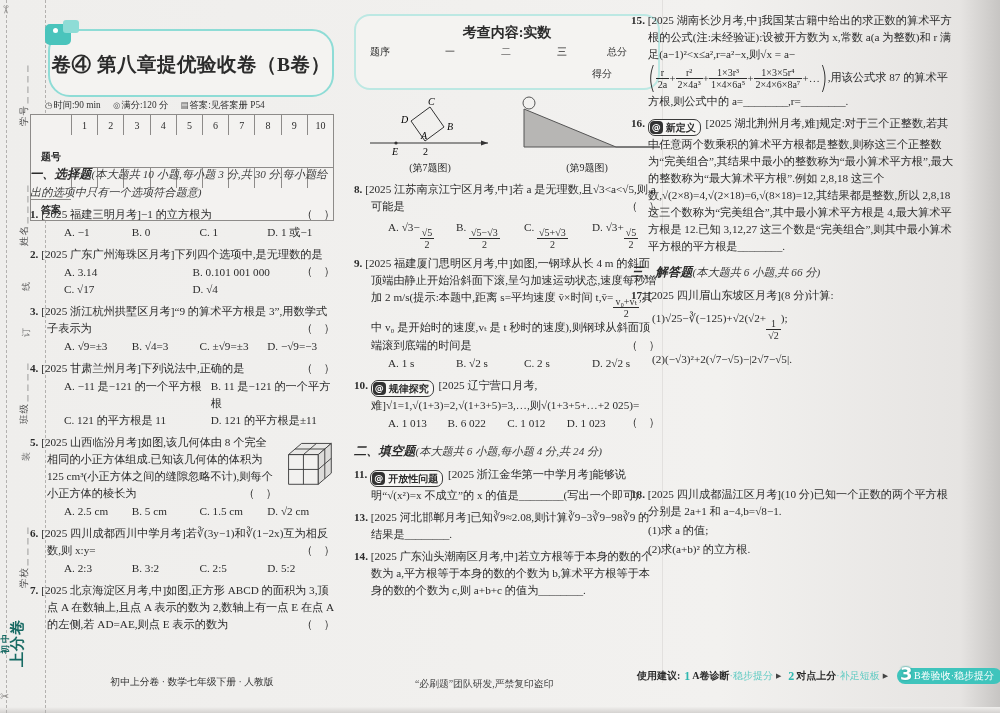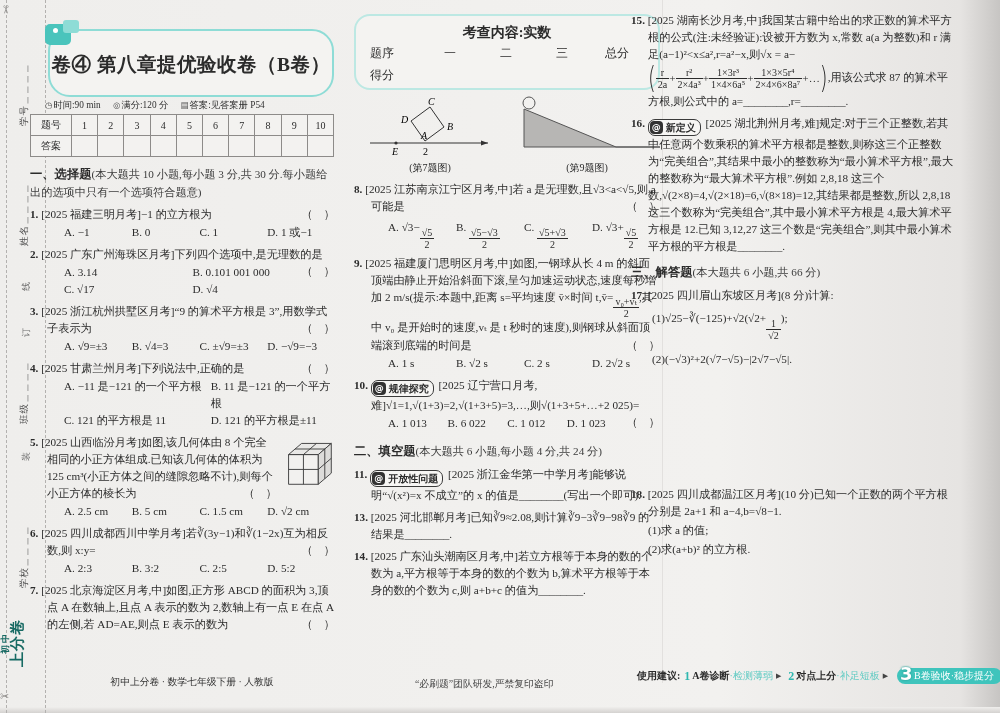--- a/index.html
+++ b/index.html
@@ -27,48 +27,48 @@
   .ttl{position:absolute;left:0;right:0;top:20px;text-align:center;font-size:19.5px;font-weight:bold;letter-spacing:.5px;}
   .meta{position:absolute;left:40px;top:99px;width:296px;text-align:left;font-size:9.3px;color:#2f2f2f;white-space:nowrap;}
   .meta .mi{margin:0 5px;}
   .meta .mico{font-size:8.5px;color:#555;margin-right:1px;}
   
   .at{position:absolute;left:30px;top:114px;width:302px;display:grid;grid-template-columns:40px repeat(10,1fr);
       border:1px solid #8d8b89;background:#f3f2f0;}
   .at div{height:20px;border-left:1px solid #8d8b89;border-top:1px solid #8d8b89;
           display:flex;align-items:center;justify-content:center;font-size:10px;}
   .at div:nth-child(-n+11){border-top:none;}
-  .at div:nth-child(11n+1){border-left:none;font-weight:normal;}
+  .at div:nth-child(11n+1){border-left:none;font-weight:bold;margin-top:32px;}
   
   .col{position:absolute;font-size:11.2px;line-height:1.52;}
   #col1{left:30px;top:161px;width:305px;}
   #col2{left:354px;top:14px;width:306px;}
   #col3{left:631px;top:12px;width:325px;}
-  .shead{margin-top:4px;}
+  .shead{margin-top:4px;font-style:italic;}
   .shead b{font-size:12.3px;}
   .note{color:#3c3c3c;}
   .q{margin-top:5px;padding-left:17px;text-indent:-17px;}
   .qno{font-weight:bold;}
   .paren{float:right;text-indent:0;}
   .opts{display:flex;padding-left:17px;margin-top:1px;text-indent:0;}
   .opts span{flex:1;white-space:nowrap;}
   .opts2{display:grid;grid-template-columns:1.18fr 1fr;padding-left:17px;margin-top:1px;text-indent:0;}
   .frac{display:inline-flex;flex-direction:column;text-align:center;vertical-align:-42%;line-height:1.1;font-size:10px;text-indent:0;}
   .frac .fn{border-bottom:1px solid #2b2b2b;padding:0 2px;}
   .frac .fd{padding:0 2px;}
   .badge{display:inline-flex;align-items:center;border:1.3px solid #3a3a3a;border-radius:7px;
          padding:0 4px 0 1px;height:15px;font-weight:bold;font-size:10px;vertical-align:-2.5px;
          background:#f7f6f4;text-indent:0;margin-right:2px;}
   .bico{width:13px;height:13px;background:#323232;border-radius:4px;color:#fff;font-size:9px;
         display:inline-flex;align-items:center;justify-content:center;margin-right:3px;font-family:"DejaVu Sans",sans-serif;}
   .cubesvg{float:right;margin:2px 0 2px 6px;}
   
   .scard{border:2px solid #bce8e3;border-radius:16px;height:72px;position:relative;background:#f4f3f1;}
   .sc-title{position:absolute;top:6px;left:0;right:0;text-align:center;font-size:14px;font-weight:bold;}
-  .sc-row{position:absolute;left:14px;right:14px;display:flex;font-size:12px;}
+  .sc-row{position:absolute;left:14px;right:14px;display:flex;font-size:10px;justify-content:flex-end;}
   .sc-row .c0{width:52px;}
   .sc-row .c{flex:1;text-align:center;}
   .sc-row .c4{width:54px;text-align:center;}
   
   .figs{display:flex;margin:5px 0 6px 8px;}
   .fig{text-align:center;}
   .figcap{font-size:10px;margin-top:-2px;}
   .bp{display:inline-block;transform:scaleY(1.5);font-size:20px;vertical-align:middle;font-family:"DejaVu Sans",sans-serif;font-weight:200;}
   .fml{display:inline-flex;align-items:center;white-space:nowrap;vertical-align:middle;text-indent:0;}
   .fml .frac{vertical-align:baseline;}
@@ -421,21 +421,21 @@
       <div style="text-indent:0;margin-top:2px">(2)求(a+b)² 的立方根.</div>
     </div>
   </div>
 
   <div class="fleft">初中上分卷 · 数学七年级下册 · 人教版</div>
   <div class="fmid">“必刷题”团队研发,严禁复印盗印</div>
   <div class="fright">
     <span class="ulabel">使用建议:</span>
     <span class="stepno">1</span>
     <span class="stepb">A卷诊断</span>
-    <span class="stepl">·检测薄弱</span>
+    <span class="stepl">·稳步提分</span>
     <span class="sarr">▶</span>
     <span class="stepno">2</span>
     <span class="stepb">对点上分</span>
     <span class="stepl">·补足短板</span>
     <span class="sarr">▶</span>
     <span class="pill"><span class="big3">3</span><span>B卷验收·稳步提分</span></span>
     <span class="pgbox"></span>
 
   </div>
 </div>

